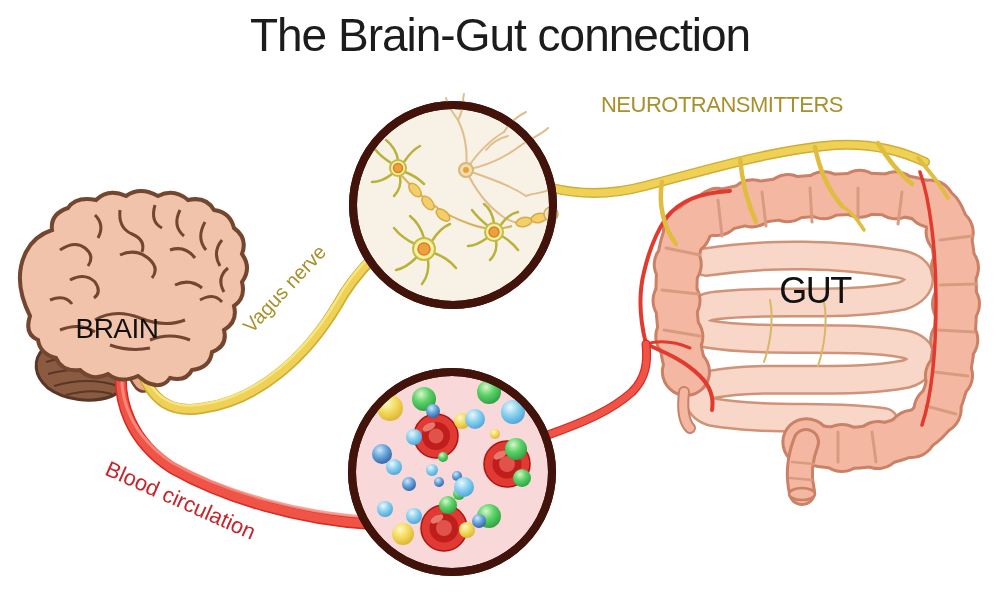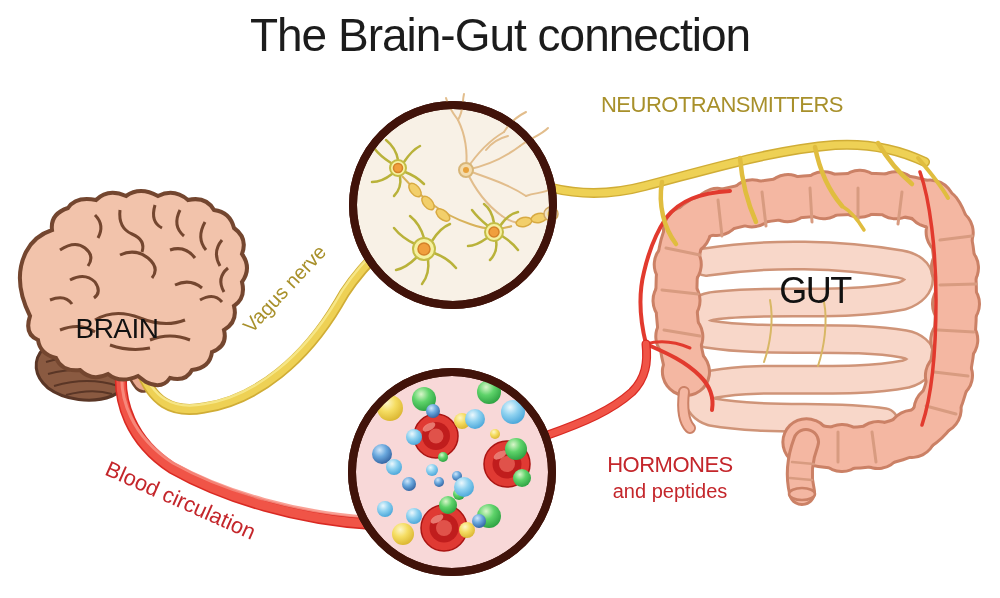--- a/index.html
+++ b/index.html
@@ -326,20 +326,16 @@
 
   <div class="lbl title">The Brain-Gut connection</div>
 
   <div class="lbl brain-label">BRAIN</div>
   <div class="lbl gut-label">GUT</div>
 
   <div class="lbl nt-block">
     <div class="l1">NEUROTRANSMITTERS</div>
   </div>
 
-  <div class="lbl hm-block">
-    <div class="l1">HORMONES</div>
-    <div class="l2">and peptides</div>
-  </div>
 
   <div class="lbl vagus-label">Vagus nerve</div>
   <div class="lbl blood-label">Blood circulation</div>
 </div>
 
 </body></html>

